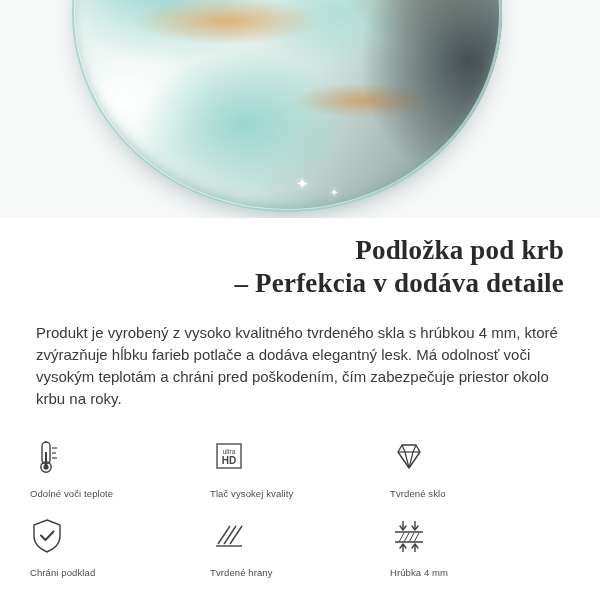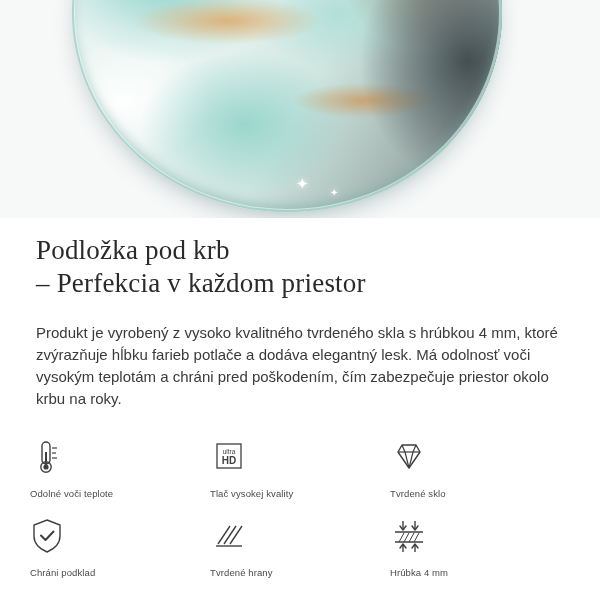--- a/index.html
+++ b/index.html
@@ -102,23 +102,24 @@
 
   
   .content {
     padding: 16px 36px 0 36px;
   }
   h1.title {
     margin: 0;
     font-family: "Liberation Serif", serif;
     font-size: 27px;
     line-height: 33px;
-    font-weight: 400;
+    font-weight: 700;
     color: #2a2a2a;
     letter-spacing: 0.2px;
+    text-align: right;
   }
   h1.title .line2 { display: block; }
   p.body {
     margin: 22px 0 0 0;
     font-size: 15px;
     line-height: 22px;
     color: #3a3a3a;
     max-width: 536px;
   }
 
@@ -163,21 +164,21 @@
       <div class="pad-rim"></div>
     </div>
     <div class="pad-edge"></div>
     <span class="sparkle s1">✦</span>
     <span class="sparkle s2">✦</span>
   </div>
 
   <div class="content">
     <h1 class="title">
       <span>Podložka pod krb</span>
-      <span class="line2">– Perfekcia v každom priestor</span>
+      <span class="line2">– Perfekcia v dodáva detaile</span>
     </h1>
     <p class="body">Produkt je vyrobený z vysoko kvalitného tvrdeného skla s hrúbkou 4 mm, ktoré zvýrazňuje hĺbku farieb potlače a dodáva elegantný lesk. Má odolnosť voči vysokým teplotám a chráni pred poškodením, čím zabezpečuje priestor okolo krbu na roky.</p>
   </div>
 
   <div class="features">
 
     <div class="feature">
       <div class="ico">
         <svg width="34" height="38" viewBox="0 0 34 38">
           <rect x="12" y="4" width="8" height="22" rx="4" fill="none" stroke="#3f3f3f" stroke-width="1.4"></rect>

